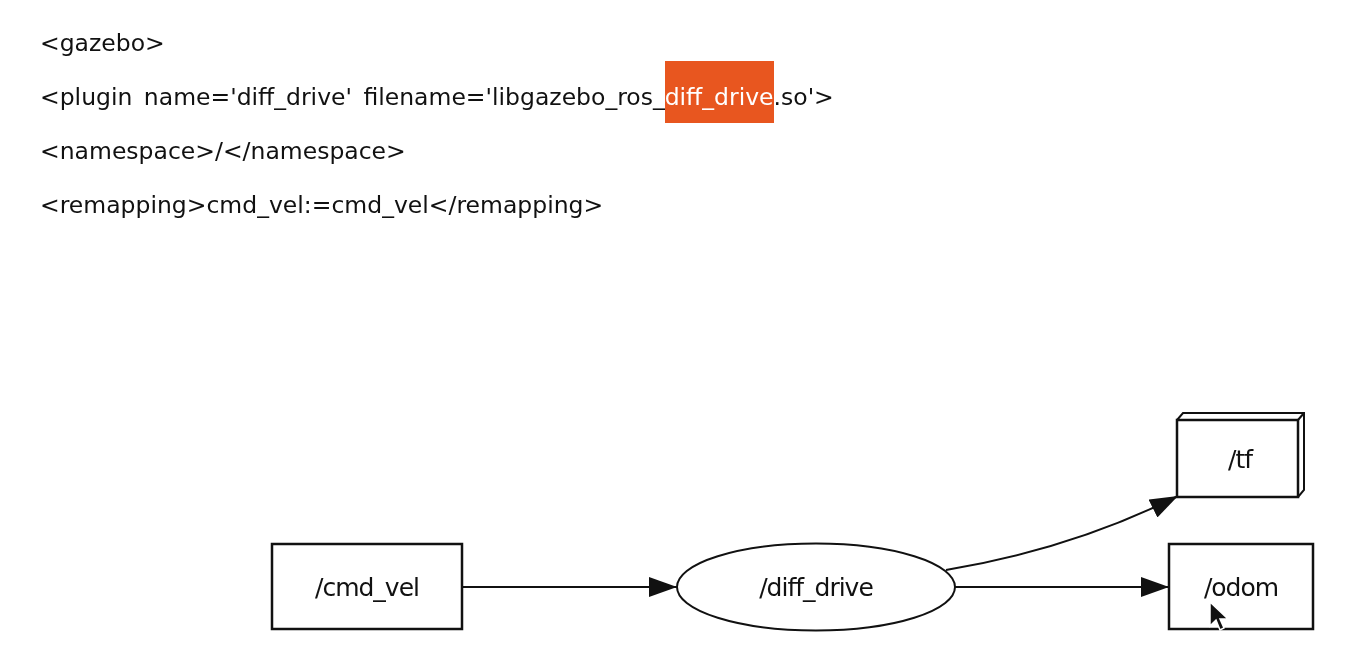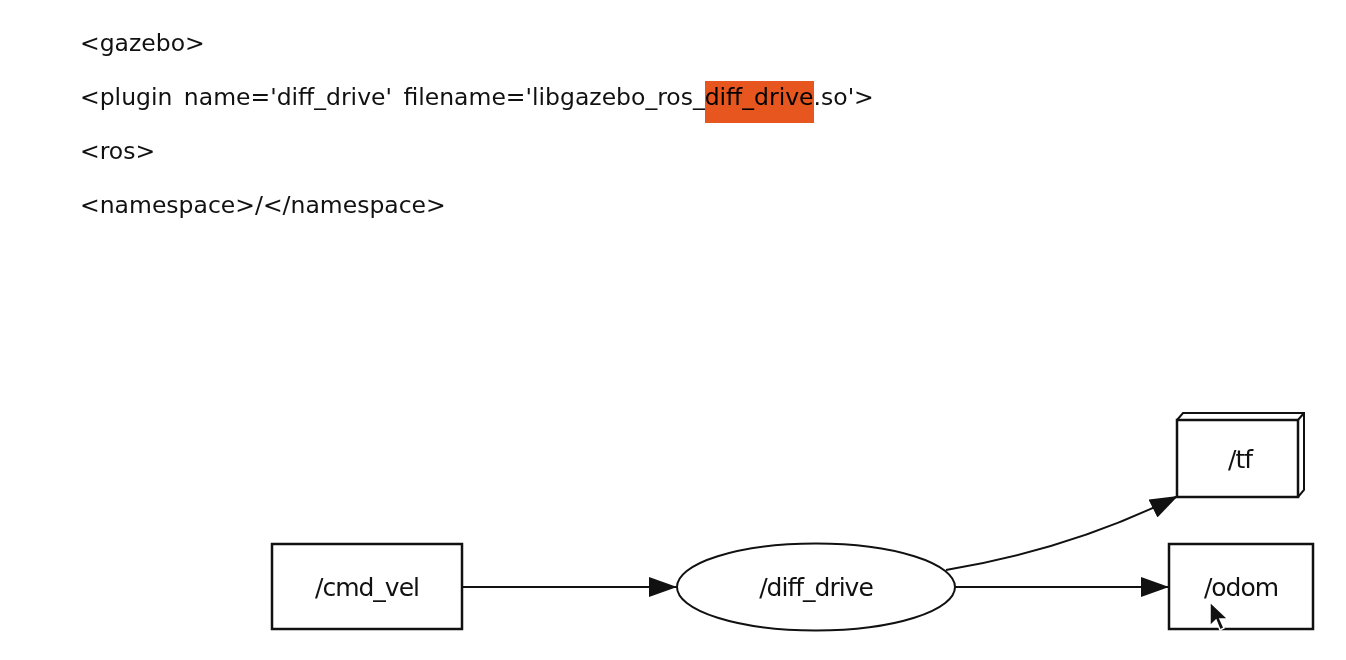--- a/index.html
+++ b/index.html
@@ -2,35 +2,34 @@
 <html><head>
   <meta charset="utf-8">
   <style>
     html, body { margin: 0; padding: 0; background: #ffffff; }
     body { width: 1346px; height: 660px; position: relative; overflow: hidden; }
     .code {
       position: absolute; left: 40px; top: 24px;
       font-family: "DejaVu Sans", sans-serif;
       font-size: 23.5px; color: #111111;
       word-spacing: 4px;
-      margin-left: 40px;
     }
     .line { height: 54px; line-height: 38px; white-space: pre; }
-    .hl { background: #E8561F; color: #000000; padding: 2px 0 12px 0; }
+    .hl { background: #E8561F; color: #ffffff; padding: 22px 0 12px 0; }
     svg.diagram { position: absolute; left: 0; top: 0; }
     .node-label { font-family: "DejaVu Sans", sans-serif; font-size: 25px; fill: #111111; letter-spacing: -1px; }
   </style>
 </head>
 <body>
 
 <div class="code">
   <div class="line">&lt;gazebo&gt;</div>
   <div class="line"><span>&lt;plugin name='diff_drive' filename='libgazebo_ros_</span><span class="hl">diff_drive</span><span>.so'&gt;</span></div>
-  <div class="line">&lt;ros&gt;</div>
   <div class="line">&lt;namespace&gt;/&lt;/namespace&gt;</div>
+  <div class="line">&lt;remapping&gt;cmd_vel:=cmd_vel&lt;/remapping&gt;</div>
 </div>
 
 <svg class="diagram" width="1346" height="660" viewBox="0 0 1346 660">
   <defs>
     <marker id="arrow" markerWidth="12" markerHeight="10" refX="12" refY="5" orient="auto" markerUnits="userSpaceOnUse">
       <path d="M0,0 L28,5 L0,10 z" fill="#111" transform="scale(0.43,1)"></path>
     </marker>
     <marker id="arrowBig" markerWidth="28" markerHeight="20" refX="28" refY="10" orient="auto" markerUnits="userSpaceOnUse">
       <path d="M0,0 L28,10 L0,20 z" fill="#111"></path>
     </marker>

